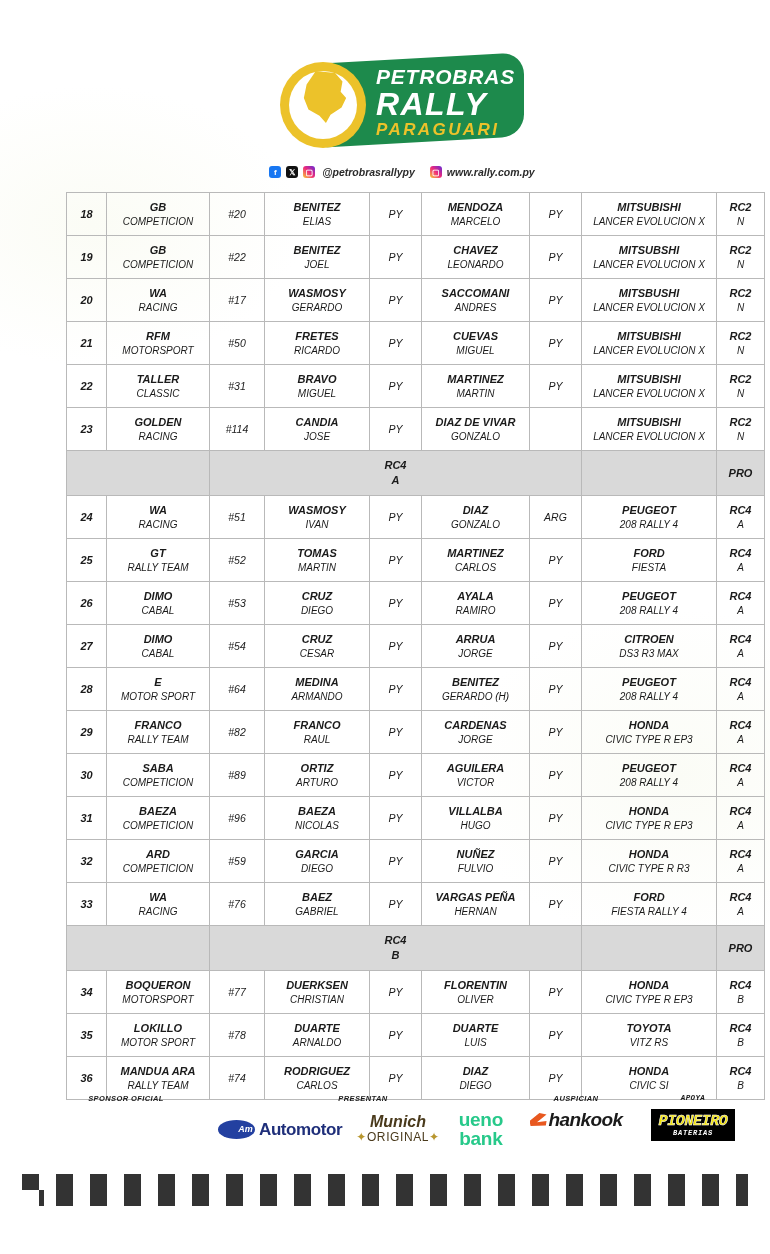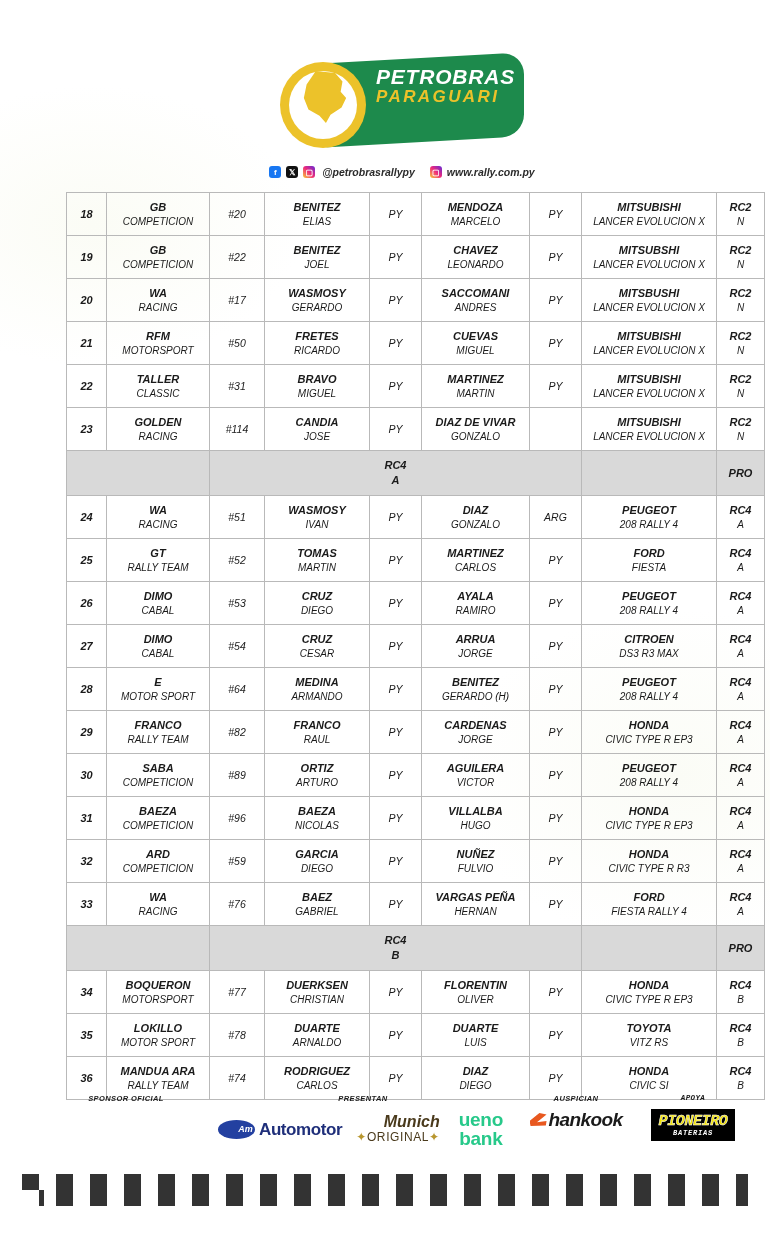--- a/index.html
+++ b/index.html
@@ -271,21 +271,20 @@
   }
   .sp-munich {
     line-height: 1.05;
     color: #3c3018;
   }
   .mu-1 {
     font-size: 16px;
     font-weight: bold;
     font-style: italic;
     color: #4a3a1c;
-    text-align: right;
   }
   .mu-2 {
     font-size: 12px;
     letter-spacing: 0.6px;
     color: #4a3a1c;
   }
   .mu-2 .star { color: #b8962e; }
   .sp-ueno {
     font-size: 19px;
     font-weight: bold;
@@ -358,20 +357,21 @@
 
 <div class="page">
 
   <div class="header">
     <div class="logo-wrap">
       <div class="logo-green"></div>
       <div class="logo-circle"></div>
       <div class="logo-map"></div>
       <div class="logo-text">
         <div class="logo-l1">PETROBRAS</div>
+        <div class="logo-l2">RALLY</div>
         <div class="logo-l3">PARAGUARI</div>
       </div>
     </div>
 
     <div class="social">
       <span class="sicon fb">f</span>
       <span class="sicon x">𝕏</span>
       <span class="sicon ig">▢</span>
       <span class="handle">@petrobrasrallypy</span>
       <span class="sicon web">▢</span>

